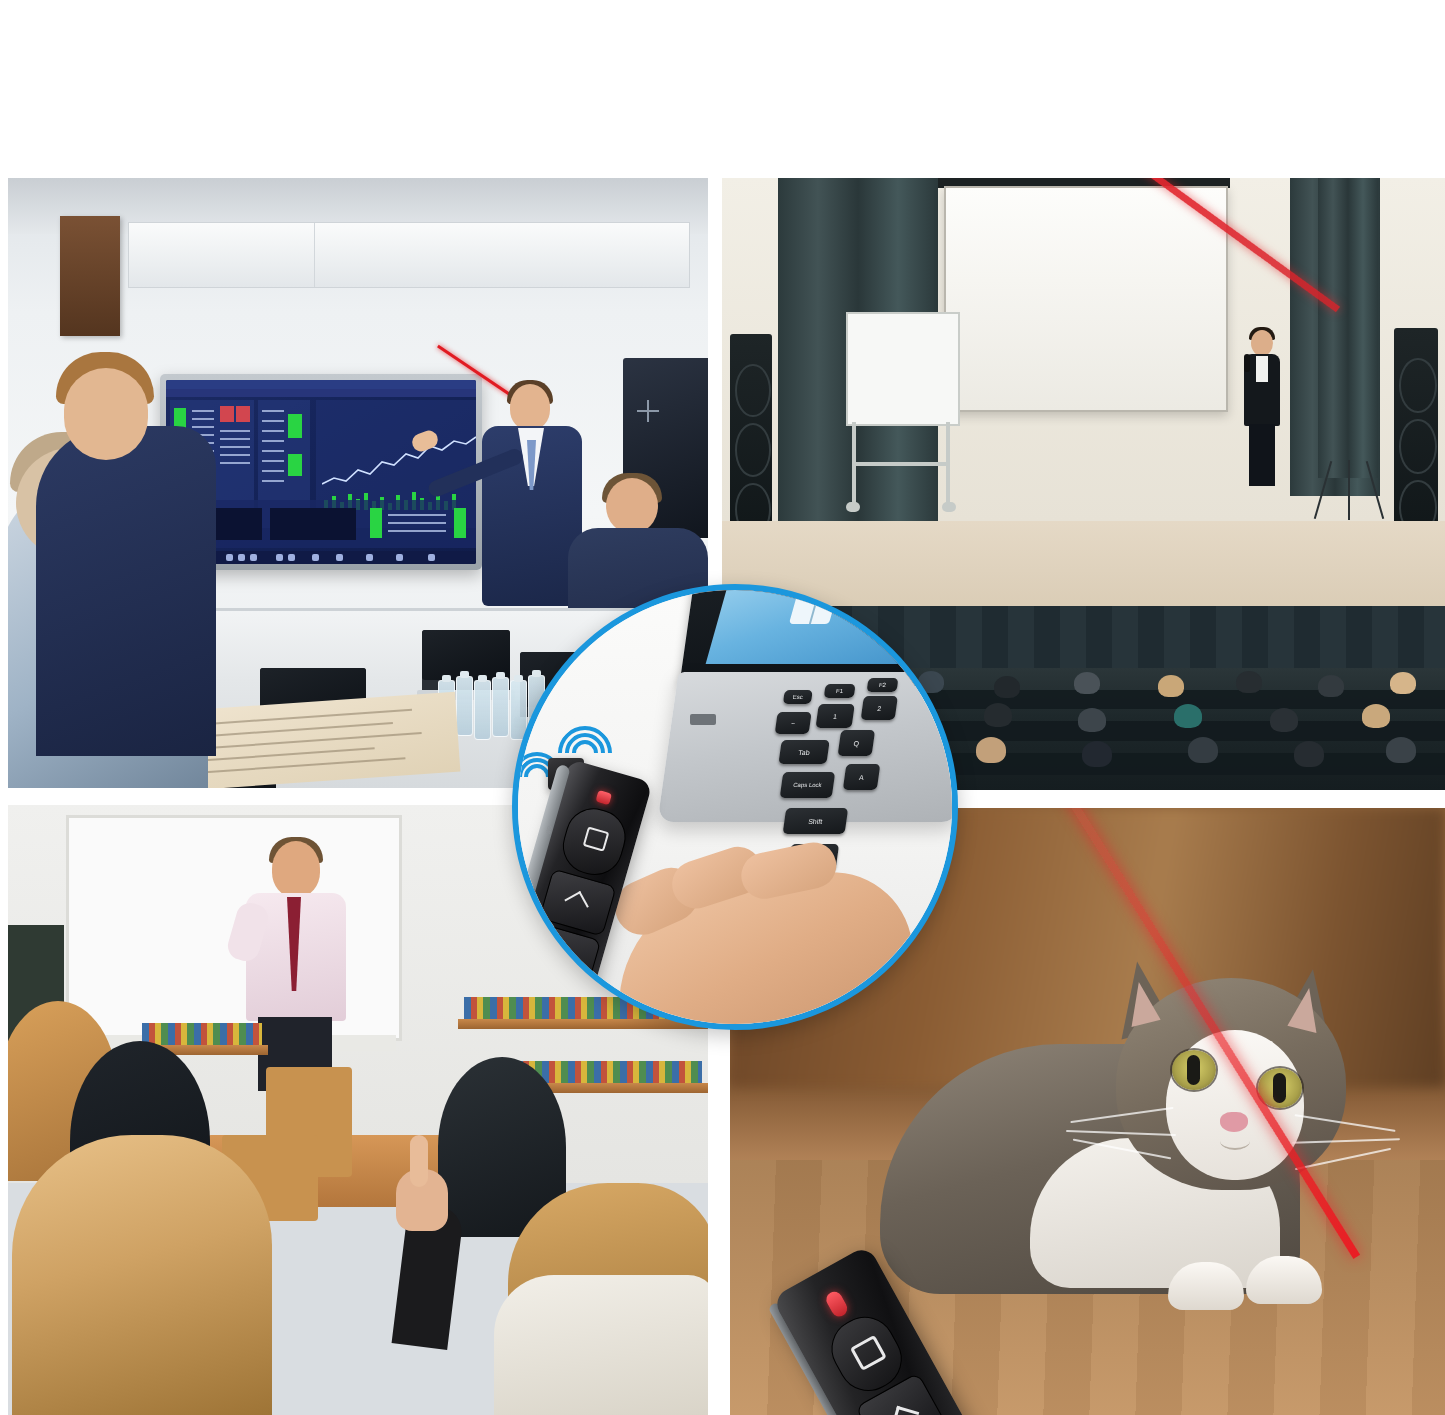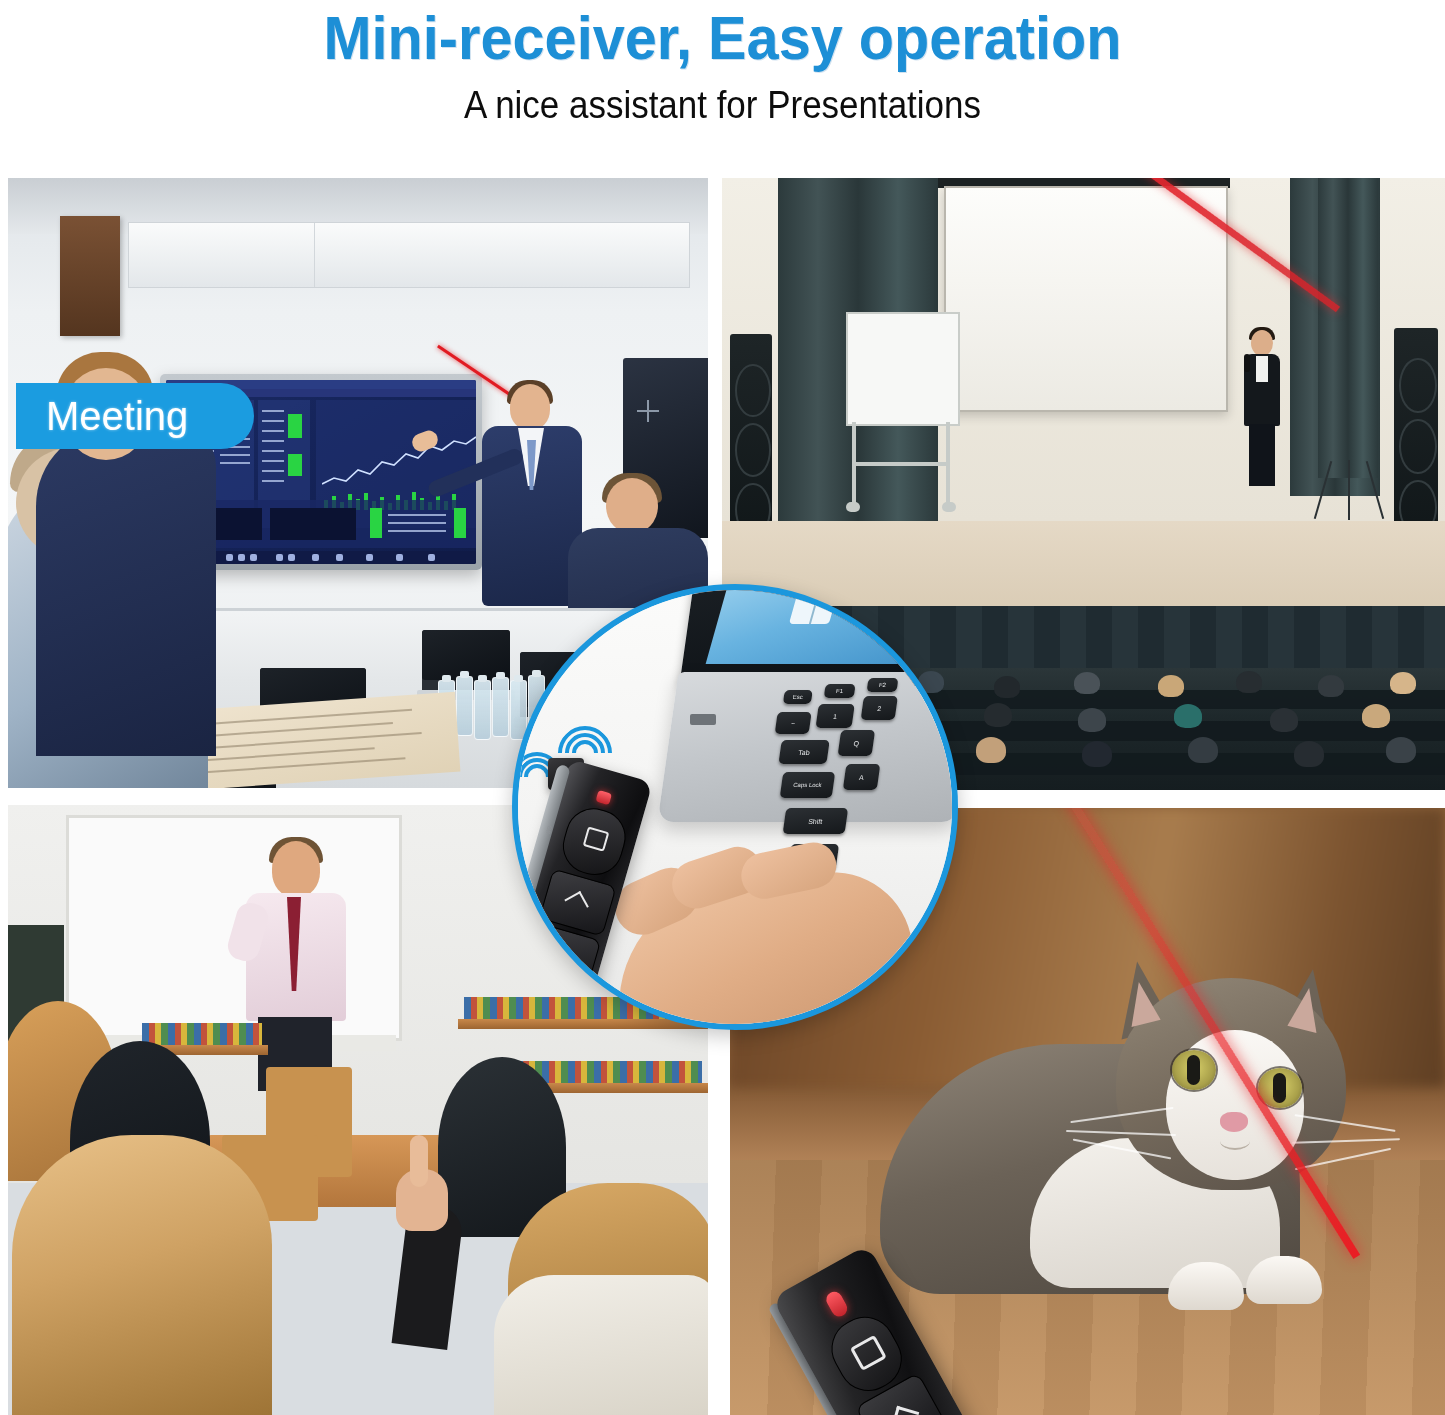--- a/index.html
+++ b/index.html
@@ -289,24 +289,20 @@
     font-size:40px;line-height:1;display:flex;align-items:center;z-index:60;
     text-shadow:0 0 3px rgba(255,255,255,.55);}
   #badge-meeting{left:8px;top:205px;height:66px;width:238px;
     border-radius:0 34px 34px 0;padding-left:30px;box-sizing:border-box;}
 </style>
 </head>
 <body>
 
 <div class="page">
 
-  <div class="header">
-    <div class="title">Mini-receiver,  Easy operation</div>
-    <div class="subtitle">A nice assistant for Presentations</div>
-  </div>
 
   <div class="panel" id="panel-meeting">
     <div class="ph">
       <div class="mtg-wall"></div>
       <div class="mtg-ceiling"></div>
       <div class="mtg-woodbox"></div>
       <div class="mtg-cabinet"></div>
       <div class="mtg-rightmon">
           <span class="plus"></span>
         </div>
@@ -456,21 +452,20 @@
 
       <div class="mtg-fg-left">
         <span class="h2"></span>
           <span class="h1"></span>
       </div>
       <div class="mtg-fg-left2">
         <span class="h2"></span>
           <span class="h1"></span>
       </div>
     </div>
-    <div class="badge" id="badge-meeting">Meeting</div>
   </div>
 
   <div class="panel" id="panel-speech">
     <div class="ph">
       <div class="sp-wall"></div>
       <div class="sp-curtain sp-c1"></div>
       <div class="sp-curtain sp-c2"></div>
       <div class="sp-curtain sp-c3"></div>
       <div class="sp-screen-top"></div>
       <div class="sp-screen"></div>

